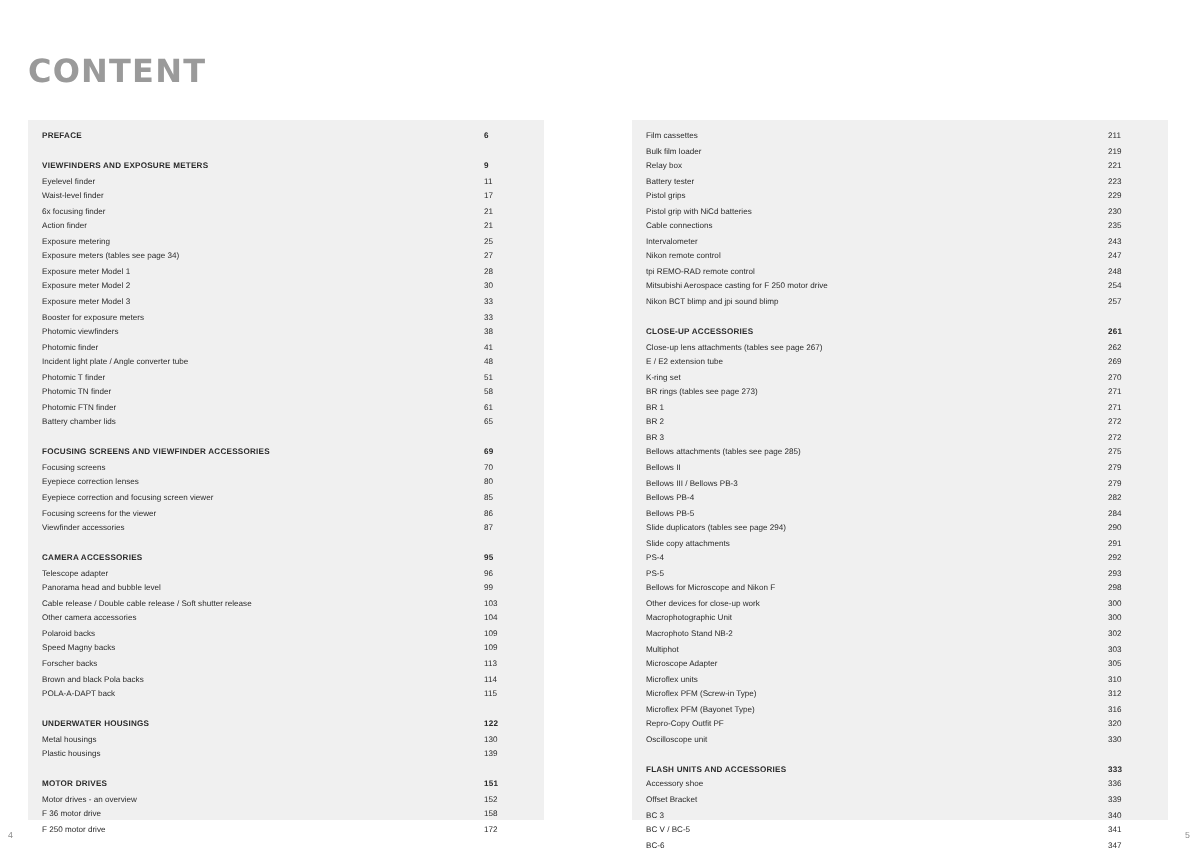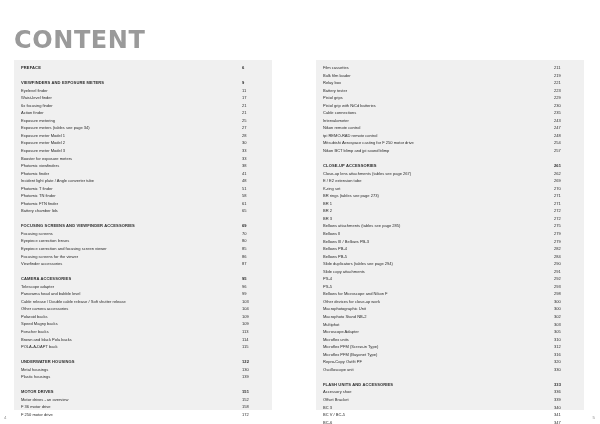--- a/index.html
+++ b/index.html
@@ -26,21 +26,21 @@
     background: #ffffff;
     box-sizing: border-box;
   }
   .page-left  { width: 300px; }
   .page-right { width: 300px; }
 
   .title {
     position: absolute;
     left: 14px;
     top: 26px;
-    font-size: 24px;
+    font-size: 16px;
     font-weight: bold;
     letter-spacing: 0.6px;
     color: #9a9a9a;
     font-family: "DejaVu Sans", sans-serif;
   }
 
   .toc-panel {
     position: absolute;
     background: #f0f0f0;
     box-sizing: border-box;

